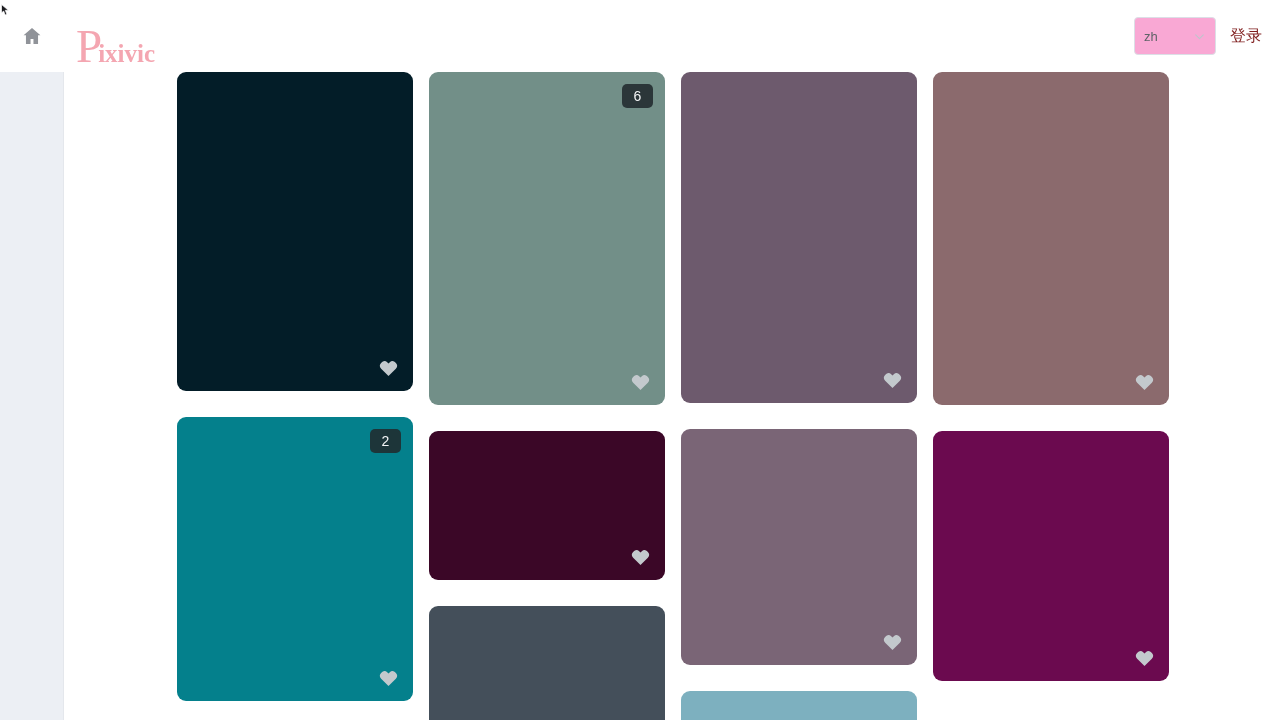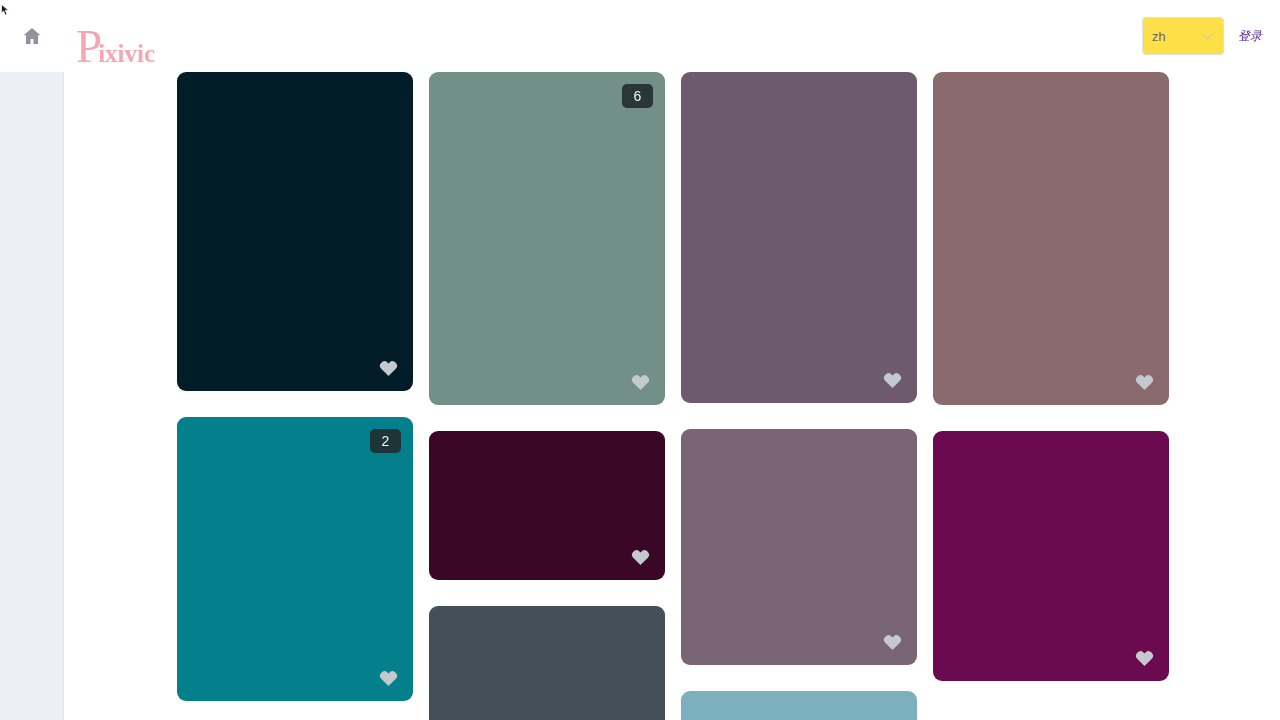--- a/index.html
+++ b/index.html
@@ -97,43 +97,42 @@
     display: flex;
     align-items: center;
     gap: 14px;
     padding-right: 18px;
   }
   #lang-select {
     width: 82px;
     height: 38px;
     border: 1px solid #dcdfe6;
     border-radius: 4px;
-    background: #fde047;
+    background: #f9a8d4;
     display: flex;
     align-items: center;
     padding: 0 9px;
     cursor: pointer;
   }
   #lang-value {
     font-size: 13px;
     color: #5f6368;
     flex: 0 0 auto;
   }
   #lang-caret {
     margin-left: auto;
     width: 13px;
     height: 13px;
     color: #c0c4cc;
   }
   #login-link {
-    font-size: 12px;
-    color: #4c1d95;
+    font-size: 16px;
+    color: #7f1d1d;
     cursor: pointer;
     white-space: nowrap;
-    font-style: italic;
   }
 
   
   #grid {
     position: absolute;
     left: 64px;
     top: 72px;
     width: 1216px;
     height: 648px;
     overflow: hidden;

